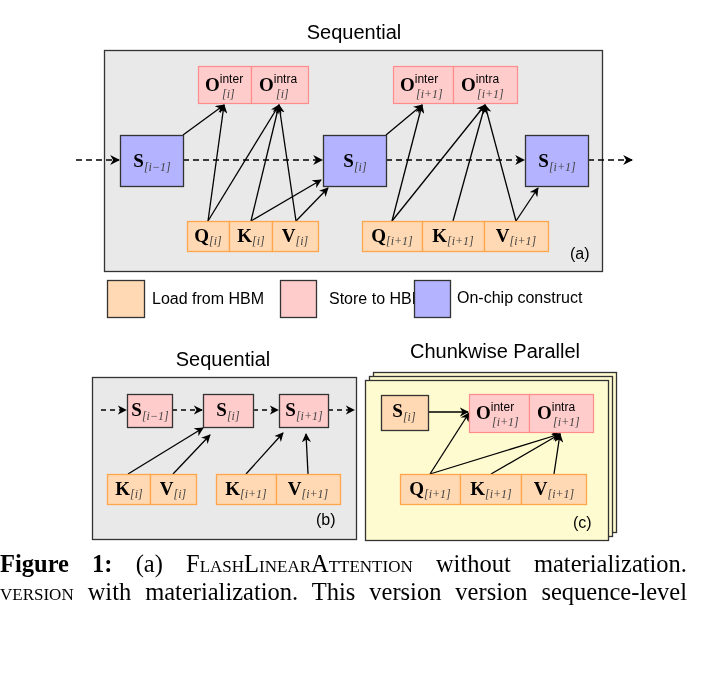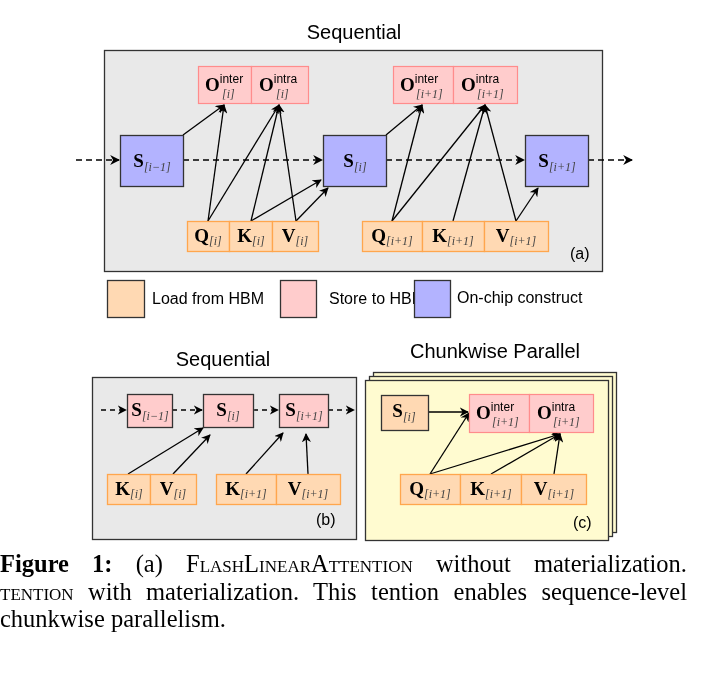--- a/index.html
+++ b/index.html
@@ -230,15 +230,14 @@
       <rect x="521.5" y="474.5" width="65" height="30" fill="#ffd9b3" stroke="#ffa64d" stroke-width="1.3"></rect>
       <text class="math" x="554" y="495" text-anchor="middle"><tspan class="math-bold">V</tspan><tspan class="math-sub" dy="3">[i+1]</tspan></text>
     </g>
 
     <text class="panel-tag" x="573" y="528">(c)</text>
   </g>
 </svg>
 
 <div class="caption">
   <span class="caption-line"><span class="label">Figure 1:</span><span> (a) </span><span class="sc">FlashLinearAttention</span><span> without materialization.</span></span>
-  <span class="caption-line"><span class="sc">tention</span><span> with materialization. This tention enables sequence-level</span></span>
-  <span class="caption-line last"><span>chunkwise parallelism.</span></span>
+  <span class="caption-line"><span class="sc">version</span><span> with materialization. This version version sequence-level</span></span>
 </div>
 
 </body></html>

